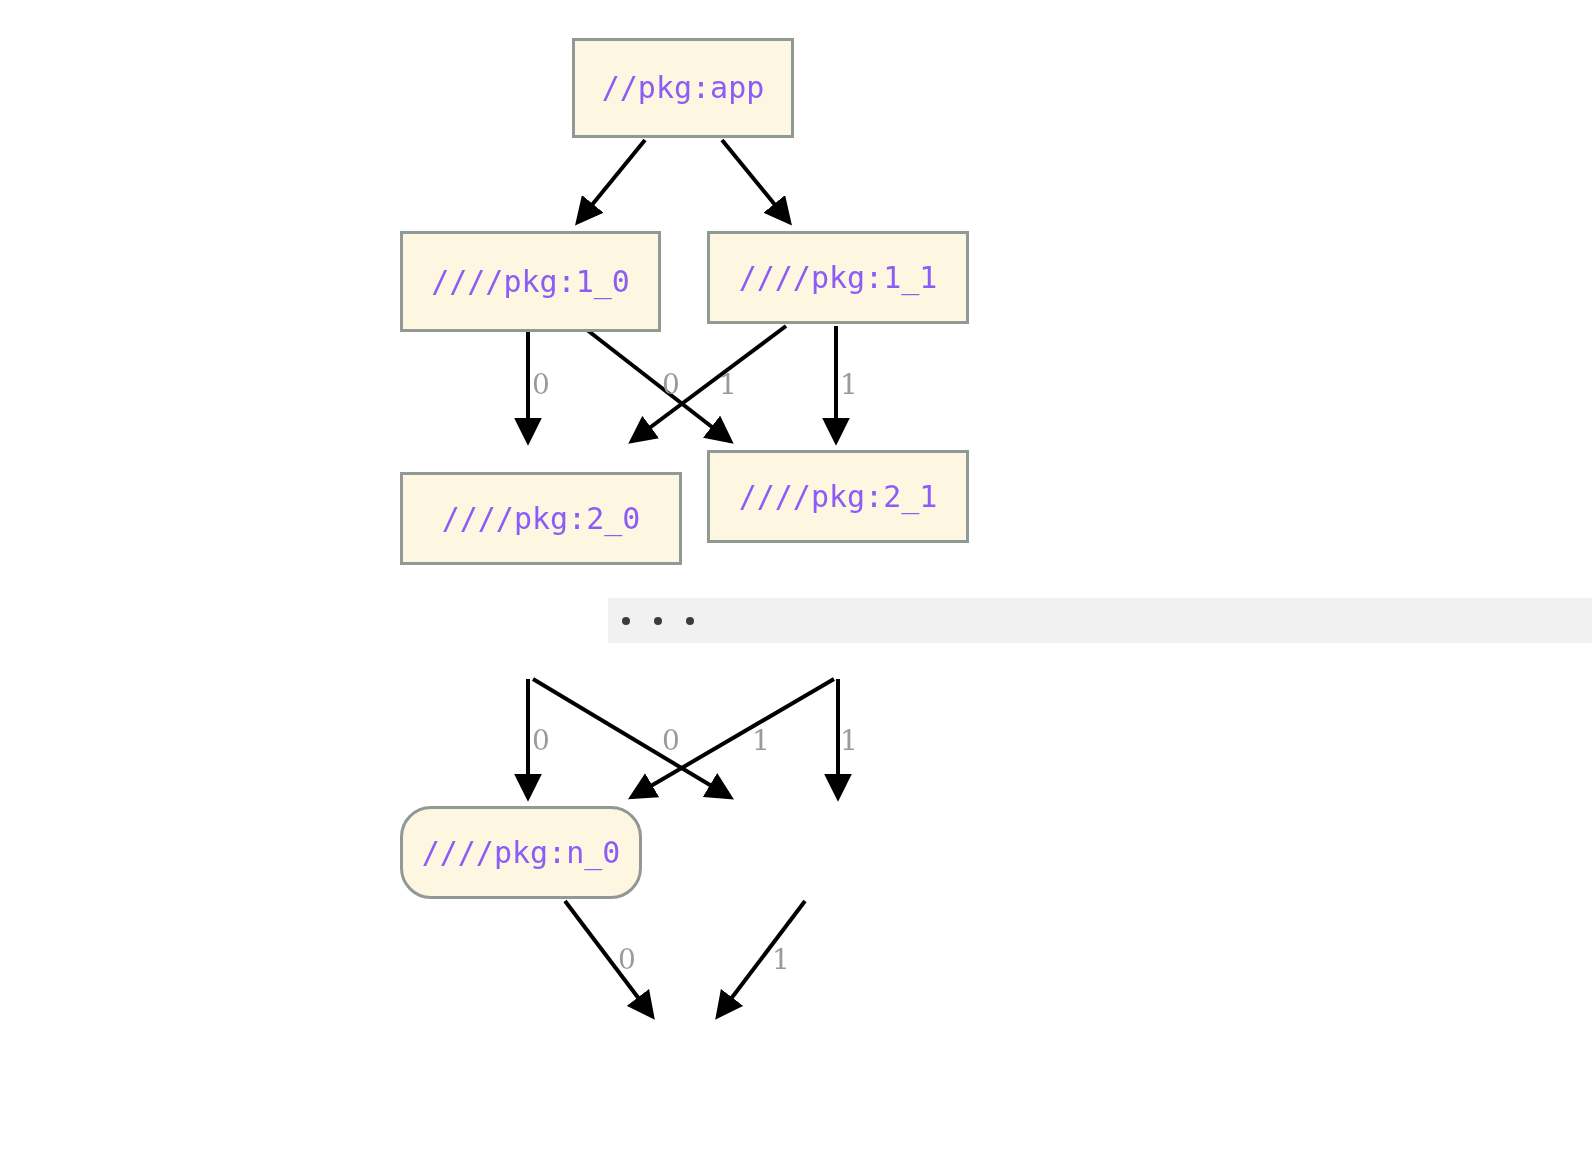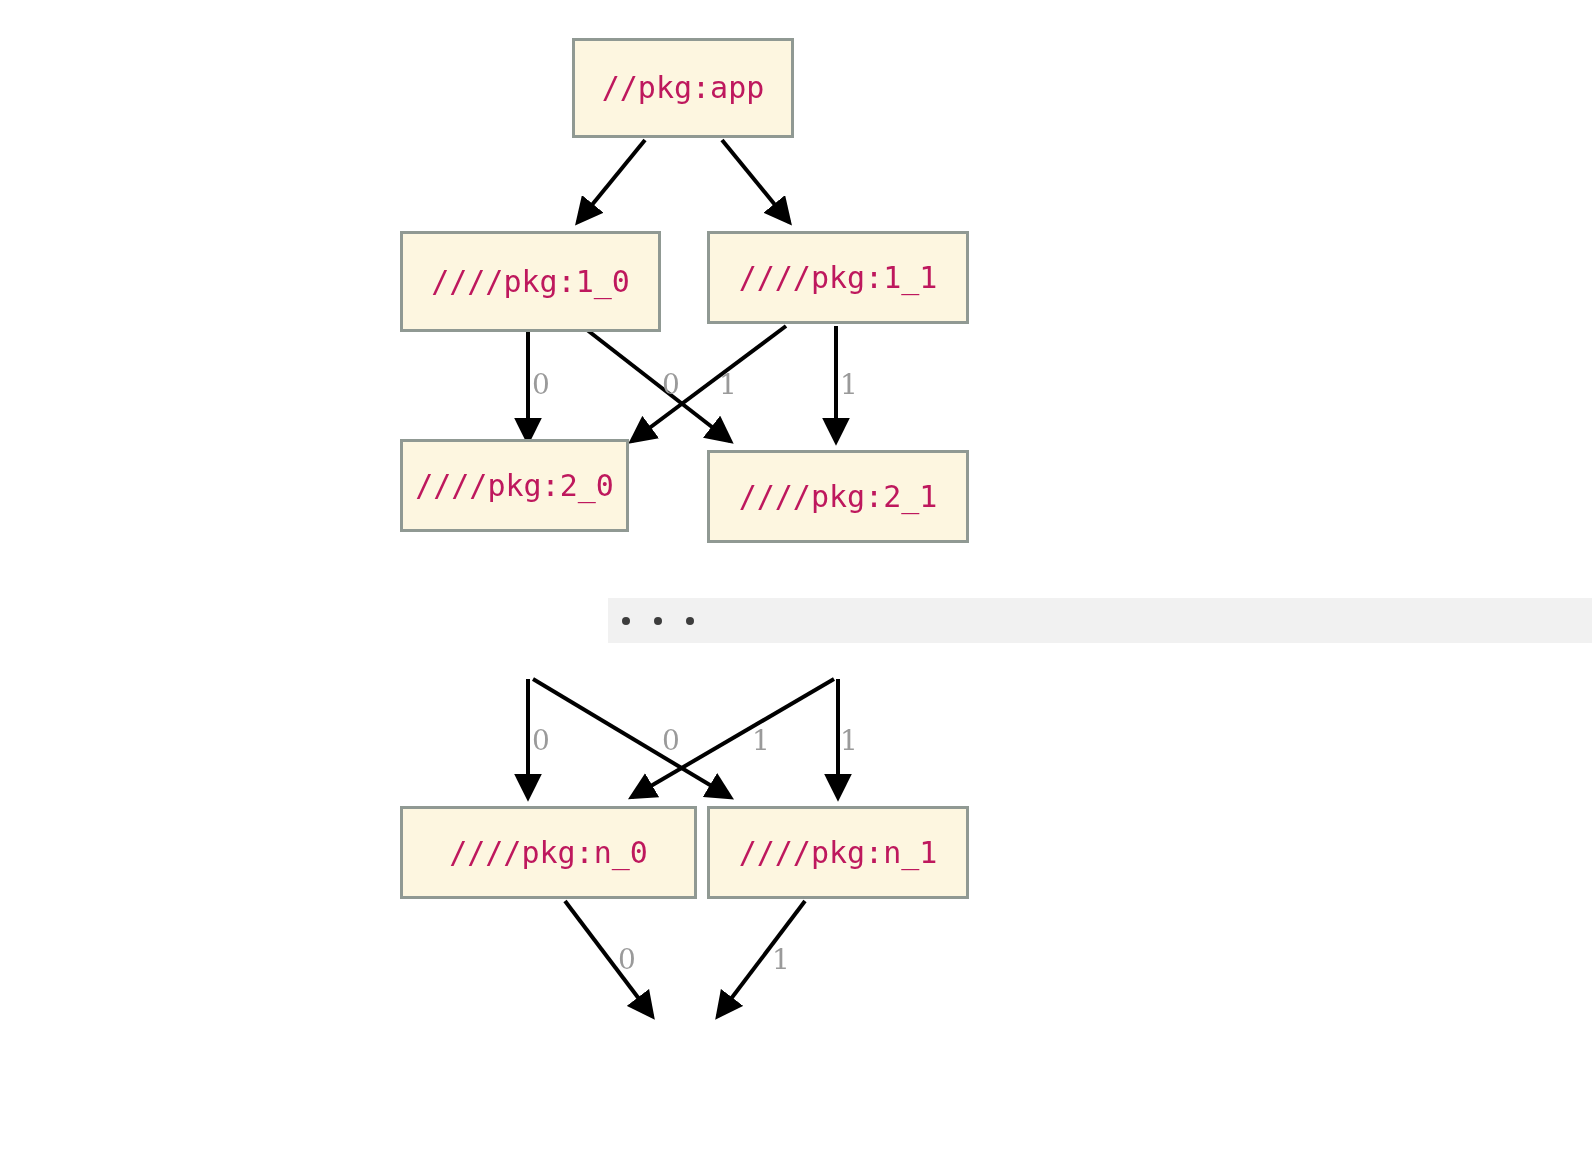--- a/index.html
+++ b/index.html
@@ -30,21 +30,21 @@
     background: #fdf6e0;
     border: 3px solid #909993;
     display: flex;
     align-items: center;
     justify-content: center;
     z-index: 5;
   }
   .node-label {
     font-family: "DejaVu Sans Mono", "Liberation Mono", monospace;
     font-size: 30px;
-    color: #be185d;
+    color: #8b5cf6;
     letter-spacing: 0px;
     white-space: nowrap;
     line-height: 1;
   }
   .edge-label {
     position: absolute;
     font-family: "DejaVu Serif", "Liberation Serif", serif;
     font-size: 28px;
     color: #9a9a9a;
     z-index: 6;
@@ -120,35 +120,32 @@
   </div>
 
   <div class="node-box" style="left:400px; top:231px; width:261px; height:101px;">
     <span class="node-label">////pkg:1_0</span>
   </div>
 
   <div class="node-box" style="left:707px; top:231px; width:262px; height:93px;">
     <span class="node-label">////pkg:1_1</span>
   </div>
 
-  <div class="node-box" style="left:400px; top:439px; width:229px; height:93px;">
+  <div class="node-box" style="left:400px; top:472px; width:282px; height:93px;">
     <span class="node-label">////pkg:2_0</span>
   </div>
 
   <div class="node-box" style="left:707px; top:450px; width:262px; height:93px;">
     <span class="node-label">////pkg:2_1</span>
   </div>
 
-  <div class="node-box" style="left:400px; top:806px; width:297px; height:93px;">
+  <div class="node-box" style="left:400px; top:806px; width:242px; height:93px;border-radius:31px;">
     <span class="node-label">////pkg:n_0</span>
   </div>
 
-  <div class="node-box" style="left:707px; top:806px; width:262px; height:93px;">
-    <span class="node-label">////pkg:n_1</span>
-  </div>
 
 
   <span class="edge-label" style="left:532px; top:371px;">0</span>
   <span class="edge-label" style="left:662px; top:371px;">0</span>
   <span class="edge-label" style="left:719px; top:371px;">1</span>
   <span class="edge-label" style="left:840px; top:371px;">1</span>
 
   <span class="edge-label" style="left:532px; top:727px;">0</span>
   <span class="edge-label" style="left:662px; top:727px;">0</span>
   <span class="edge-label" style="left:752px; top:727px;">1</span>

